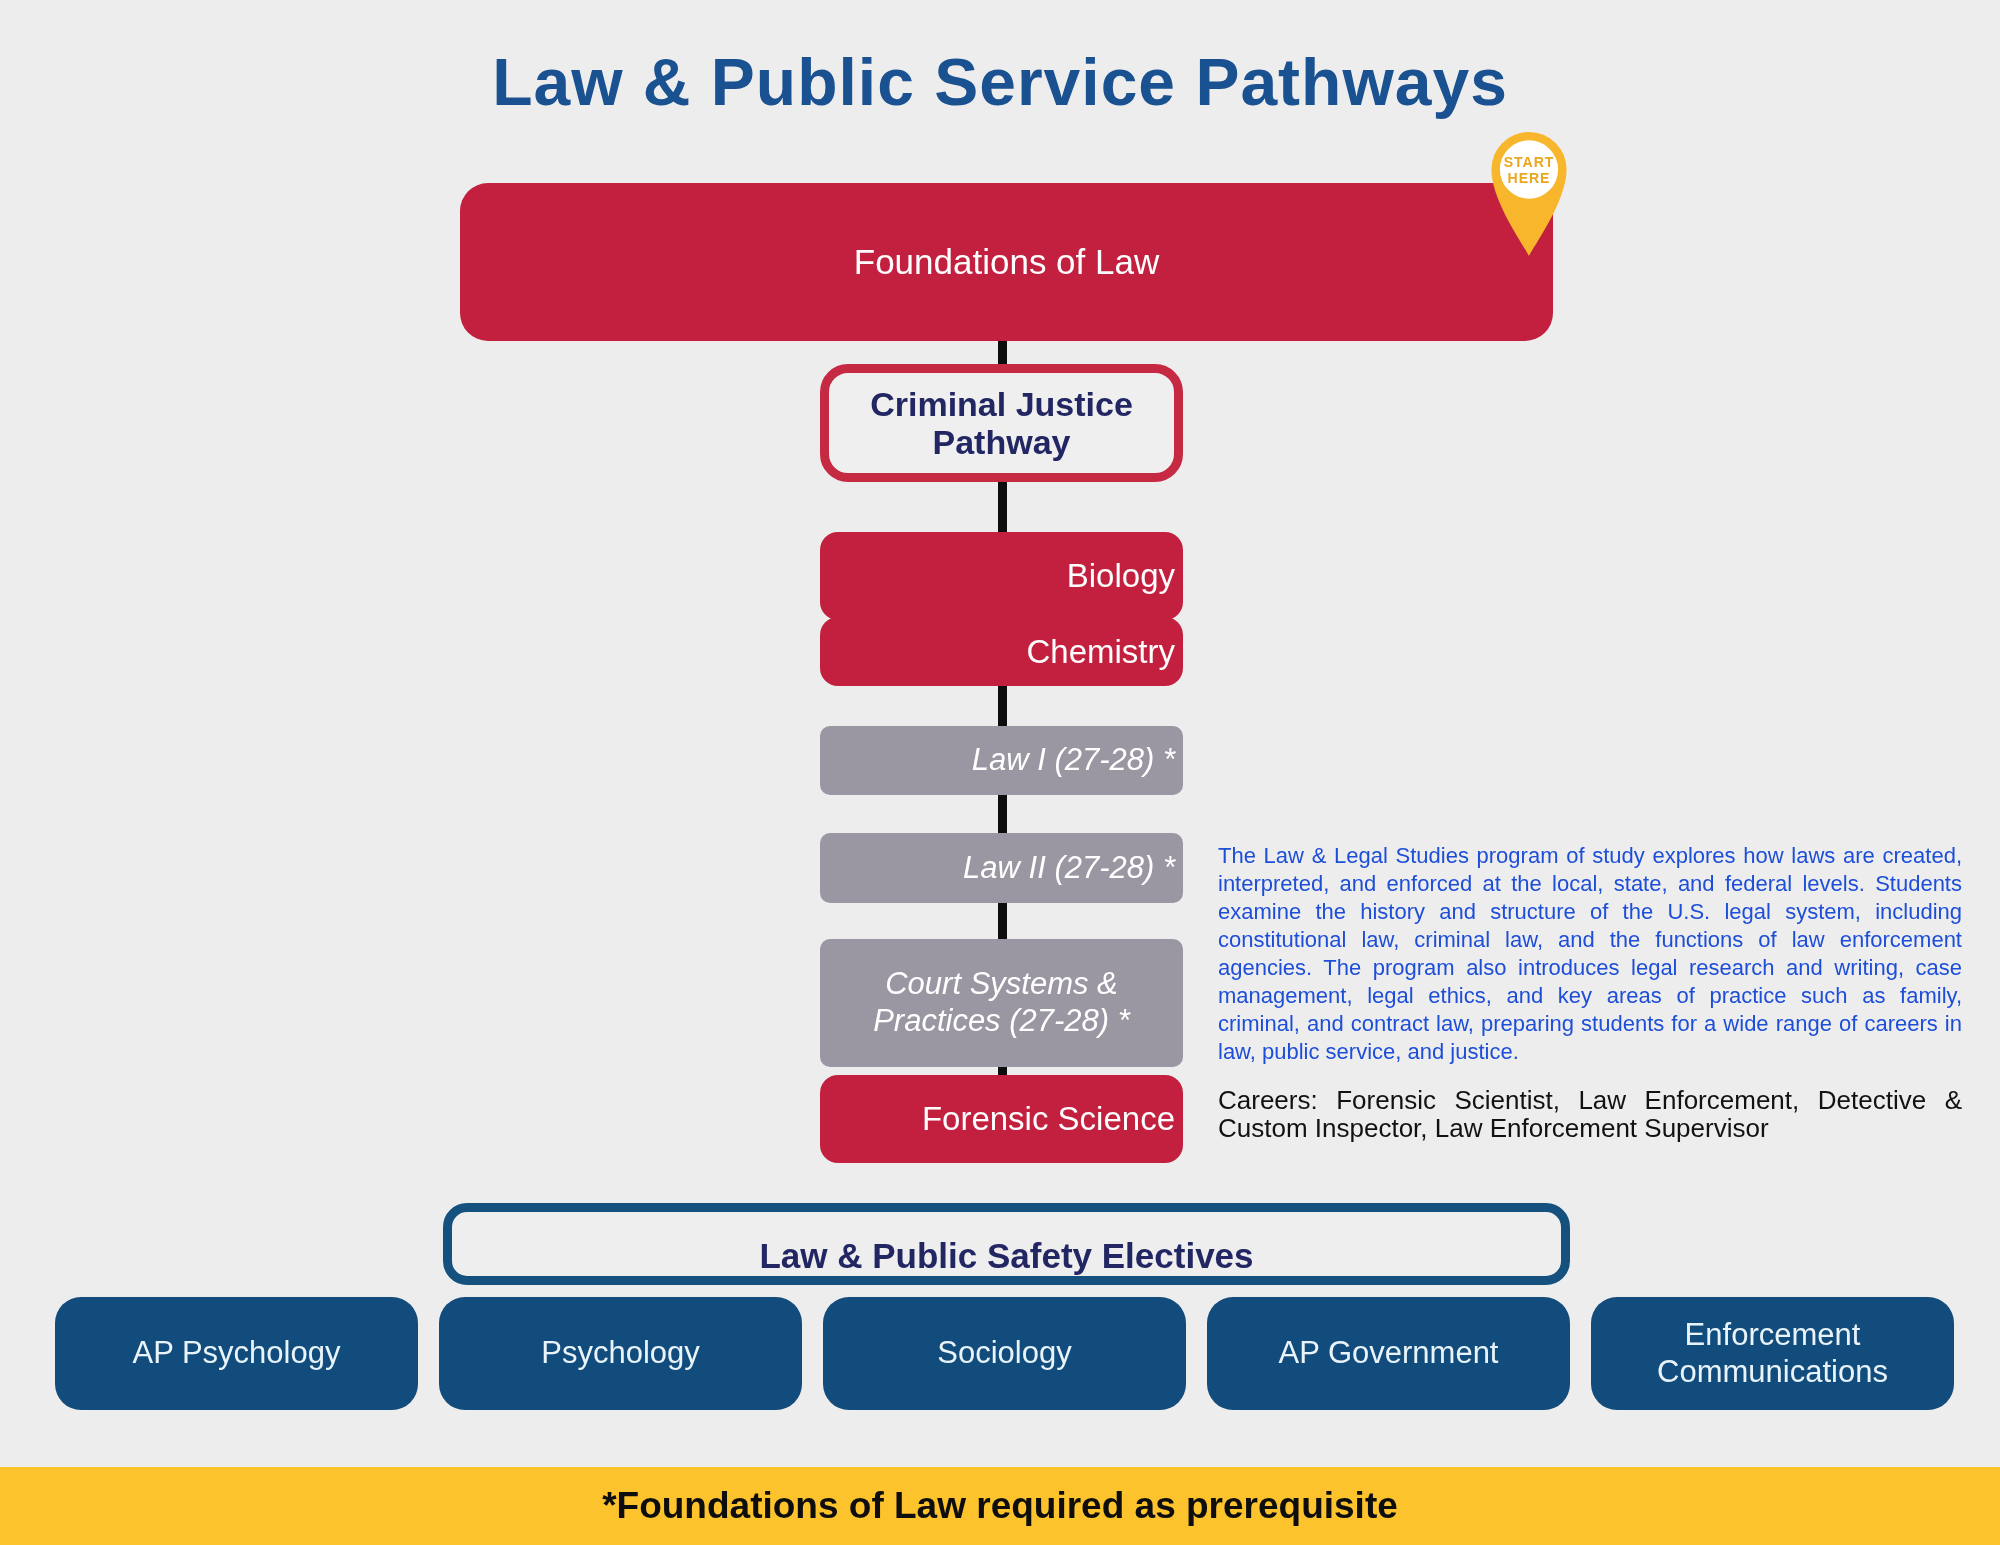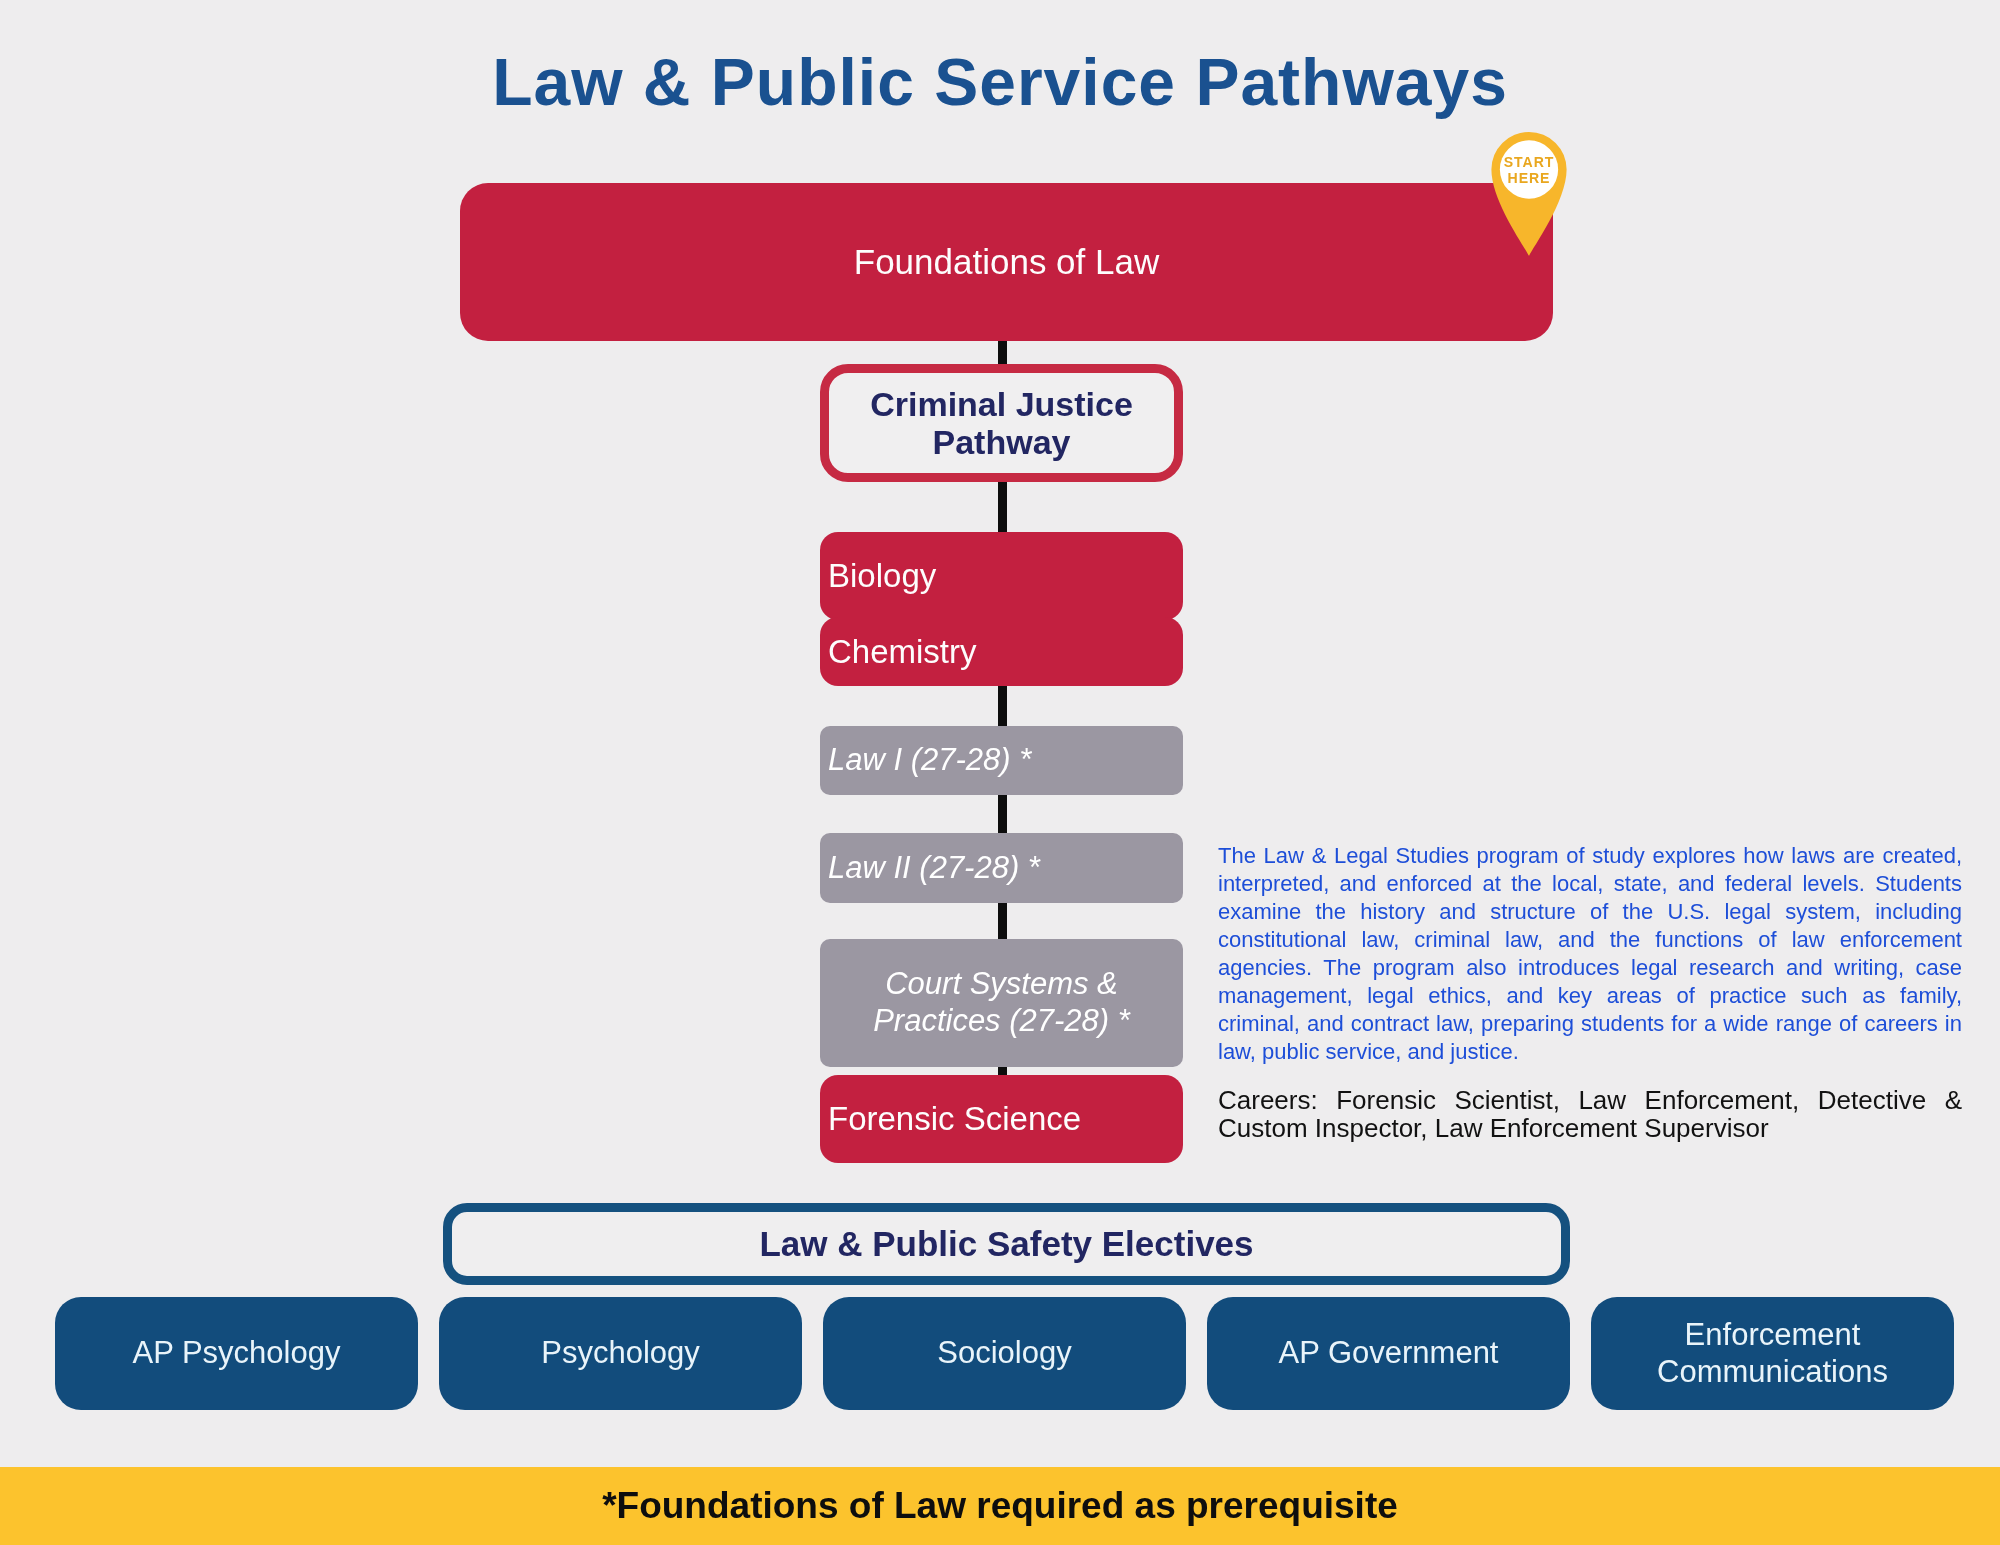--- a/index.html
+++ b/index.html
@@ -18,21 +18,21 @@
     background:#C32040; border-radius:28px; z-index:2;
     display:flex; align-items:center; justify-content:center;
     color:#FDFDFD; font-size:35px;
   }
   .connector {
     position:absolute; left:998px; top:330px; width:9px; height:775px;
     background:#0D0D0D; z-index:1;
   }
   .node {
     position:absolute; left:820px; width:363px; z-index:2;
-    display:flex; align-items:center; justify-content:flex-start;
+    display:flex; align-items:center; justify-content:flex-end;
     text-align:center; box-sizing:border-box; padding:0 8px;
   }
   .node.red  { background:#C32040; color:#FDFDFD; border-radius:18px; font-size:33px; }
   .node.gray { background:#9B97A2; color:#FFFFFF; border-radius:10px;
                font-style:italic; font-size:31px; line-height:1.18; }
   .cjp {
     top:364px; height:118px; background:#F0EFF0;
     border:9px solid #C62A43; border-radius:28px;
     color:#222662; font-weight:800; font-size:34px; line-height:1.12;
   }
@@ -47,21 +47,21 @@
     position:absolute; left:1218px; top:842px; width:744px;
     font-size:22px; line-height:28px; text-align:justify; color:#1d4ed8;
   }
   .careers {
     position:absolute; left:1218px; top:1086px; width:744px;
     font-size:26px; line-height:28px; text-align:justify; color:#121212;
   }
   .electives-box {
     position:absolute; left:443px; top:1203px; width:1127px; height:82px;
     box-sizing:border-box; border:9px solid #15517F; border-radius:24px;
-    background:#EFEEEF; display:flex; align-items:center; justify-content:center;
+    background:#EFEEEF; display:flex; align-items:flex-end; justify-content:center;
     color:#222662; font-weight:800; font-size:35px;
   }
   .elect {
     position:absolute; top:1297px; width:363px; height:113px;
     background:#124C7C; border-radius:26px; color:#E9F4FA; font-size:31px;
     display:flex; align-items:center; justify-content:center;
     text-align:center; line-height:1.18; padding:0 14px; box-sizing:border-box;
   }
   .e0{left:55px} .e1{left:439px} .e2{left:823px} .e3{left:1207px} .e4{left:1591px}
   .footer {

